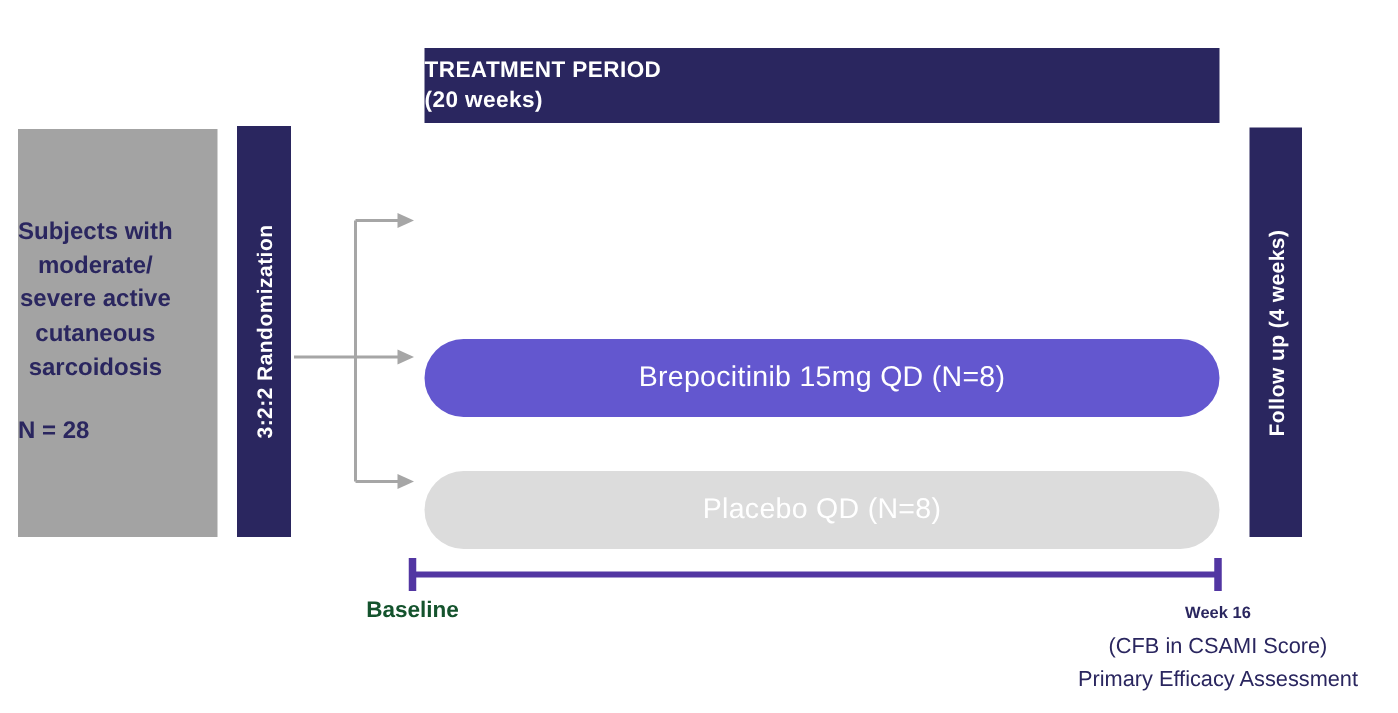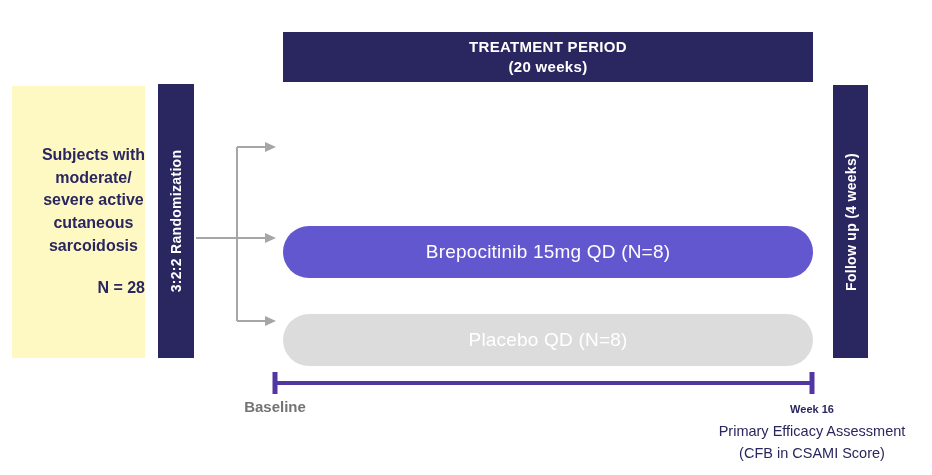--- a/index.html
+++ b/index.html
@@ -12,43 +12,43 @@
     overflow: hidden;
   }
   
   .header-bar {
     position: absolute;
     left: 283px; top: 32px;
     width: 530px; height: 50px;
     background: #2a265f;
     color: #ffffff;
     display: flex; flex-direction: column;
-    align-items: center; justify-content: center;
+    align-items: flex-start; justify-content: center;
     text-align: center;
     font-weight: 700;
     font-size: 15px;
     line-height: 1.35;
     letter-spacing: 0.3px;
   }
   
   .population-box {
     position: absolute;
     left: 12px; top: 86px;
     width: 133px; height: 272px;
-    background: #fef9c3;
+    background: #a3a3a3;
     color: #2a265f;
     display: flex; flex-direction: column;
-    align-items: flex-end; justify-content: center;
+    align-items: flex-start; justify-content: center;
     text-align: center;
     font-weight: 700;
     font-size: 16px;
     line-height: 1.42;
   }
   .population-box .desc { white-space: pre-line; }
-  .population-box .nval { margin-top: 20px; margin-left: 24px; }
+  .population-box .nval { margin-top: 20px; }
   
   .vbar {
     position: absolute;
     background: #2a265f;
     color: #ffffff;
     display: flex;
     align-items: center; justify-content: center;
   }
   .vbar span {
     display: inline-block;
@@ -80,21 +80,21 @@
     left: 0; top: 0;
     width: 932px; height: 475px;
     pointer-events: none;
   }
   
   .baseline-label {
     position: absolute;
     left: 213px; top: 398px;
     width: 124px;
     text-align: center;
-    color: #737373;
+    color: #14532d;
     font-weight: 700;
     font-size: 15px;
   }
   .week16-block {
     position: absolute;
     left: 692px; top: 398px;
     width: 240px;
     text-align: center;
     color: #2a265f;
     font-size: 14.5px;
@@ -152,17 +152,17 @@
     <span>Placebo QD (N=8)</span>
   </div>
 
   <div class="vbar followup-bar">
     <span>Follow up (4 weeks)</span>
   </div>
 
   <div class="baseline-label">Baseline</div>
   <div class="week16-block">
     <div class="w16">Week 16</div>
+    <div>(CFB in CSAMI Score)</div>
     <div>Primary Efficacy Assessment</div>
-    <div>(CFB in CSAMI Score)</div>
   </div>
 
 </div>
 
 </body></html>

